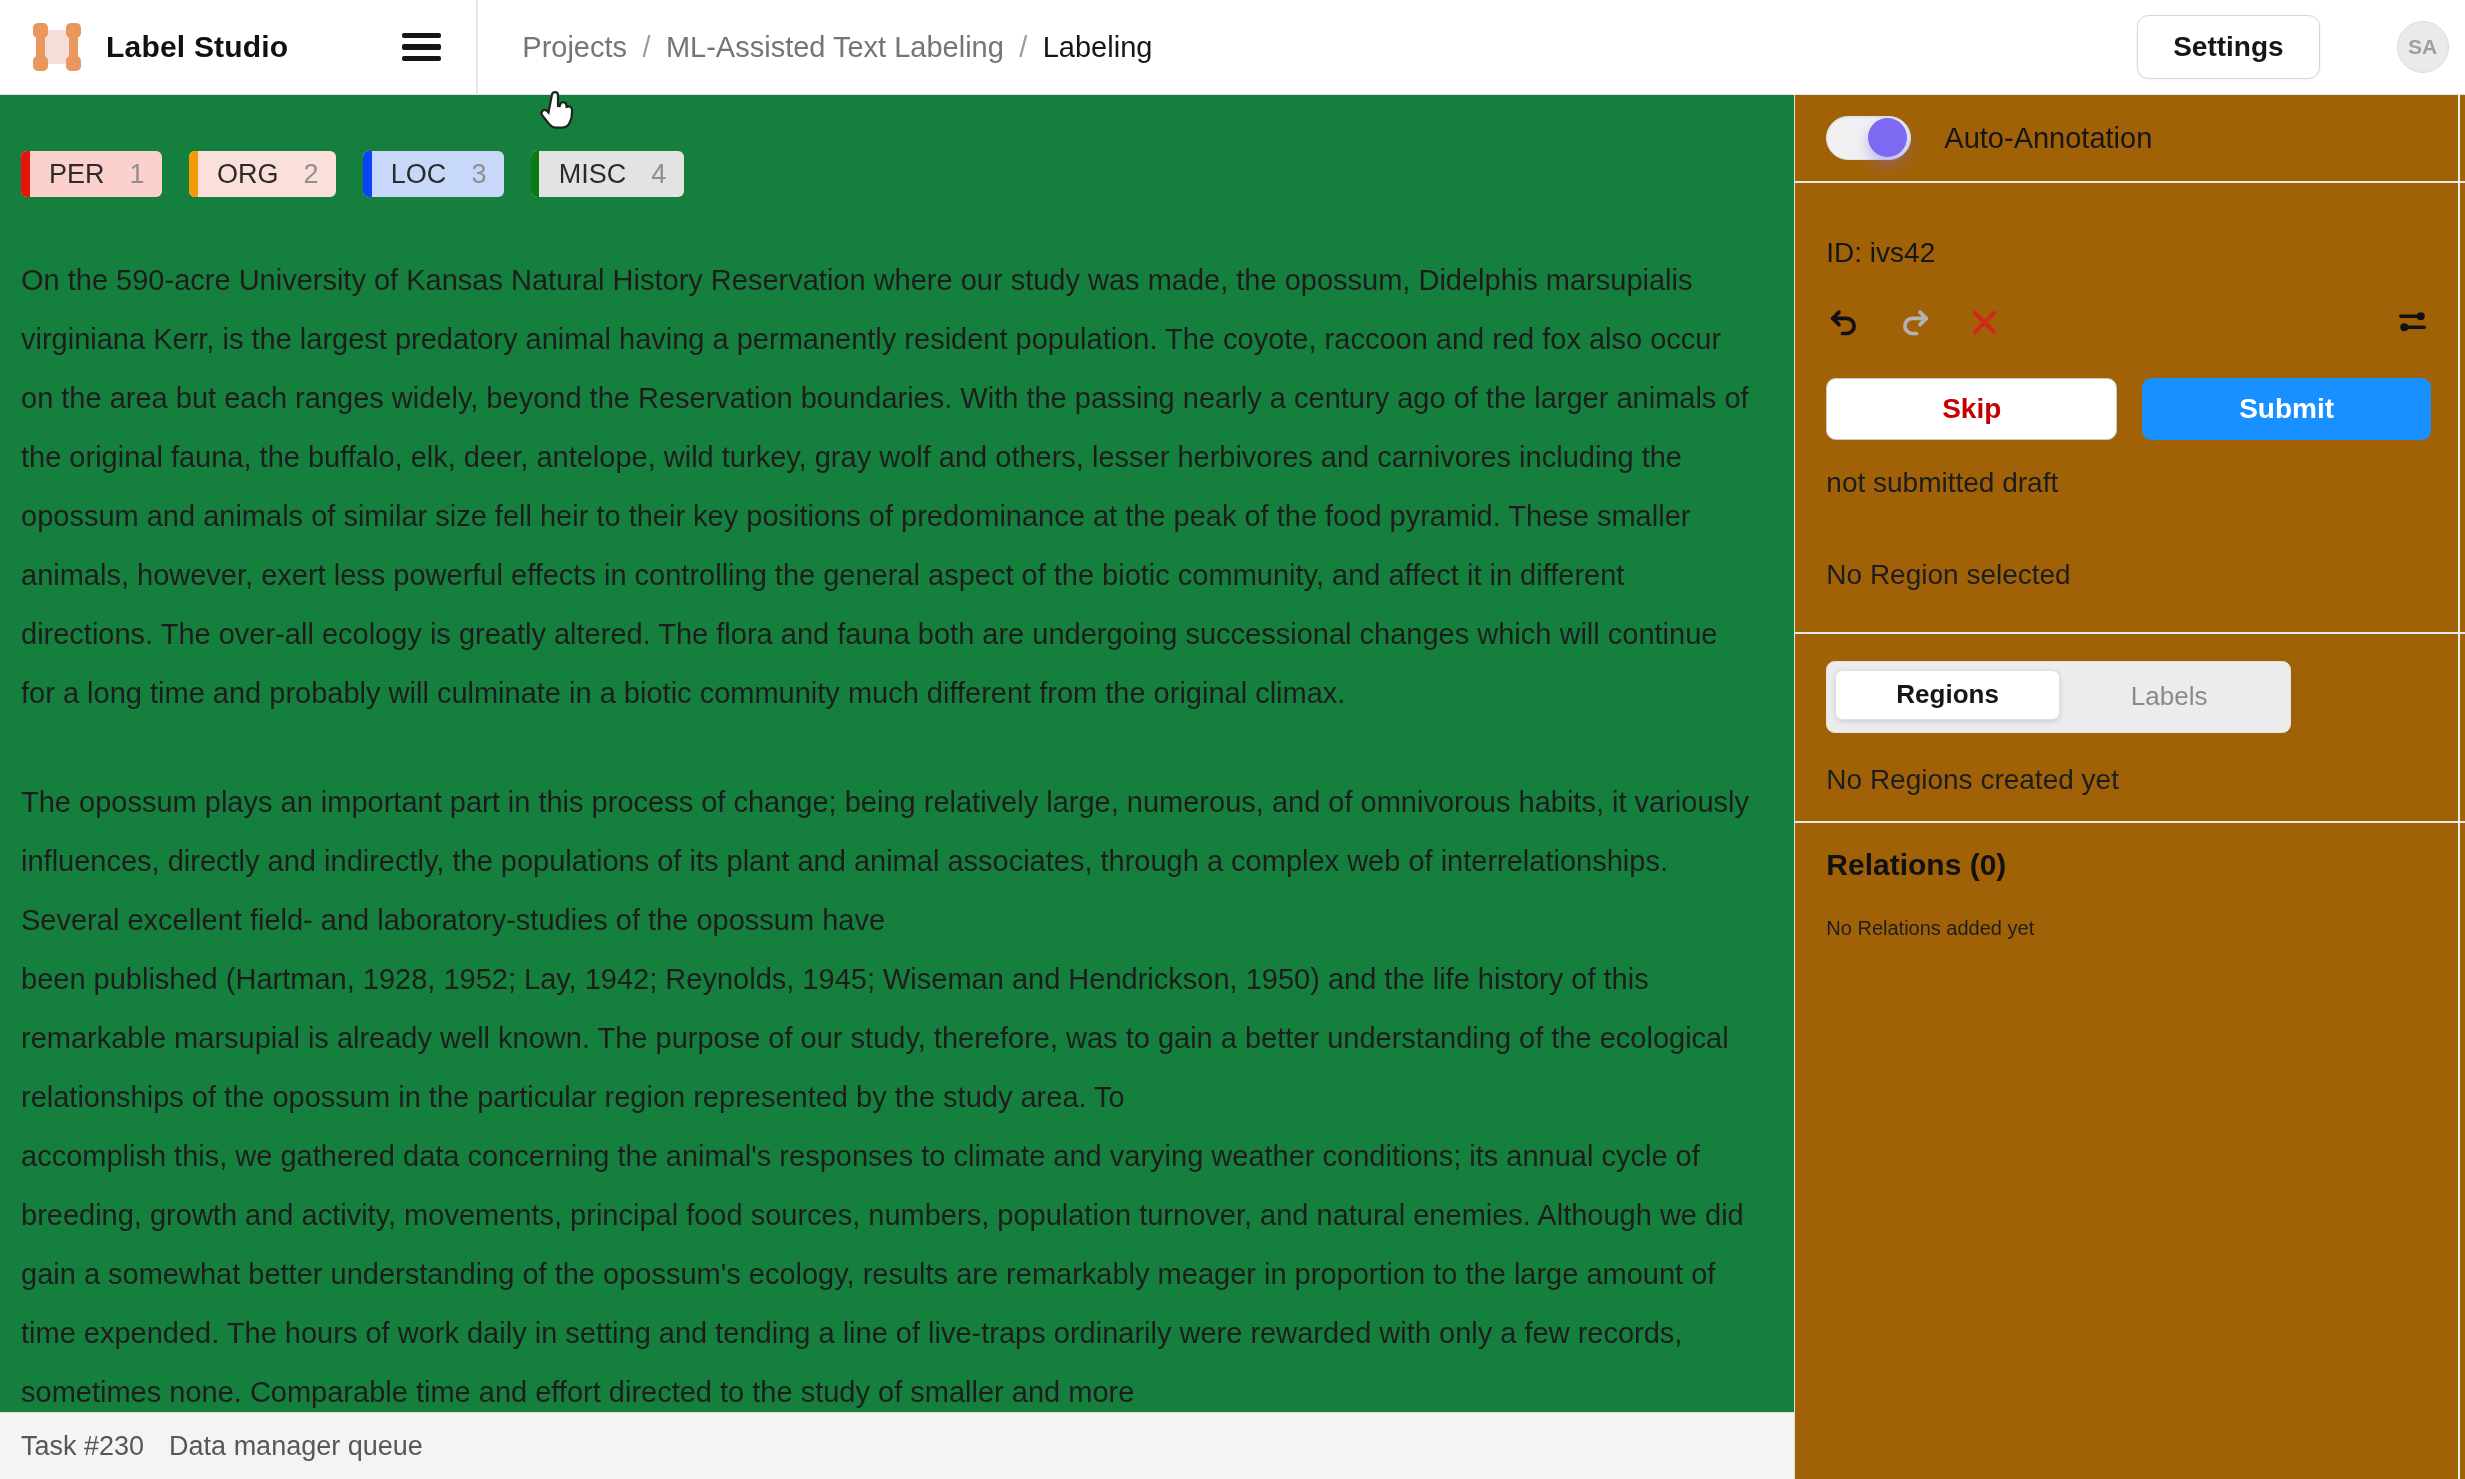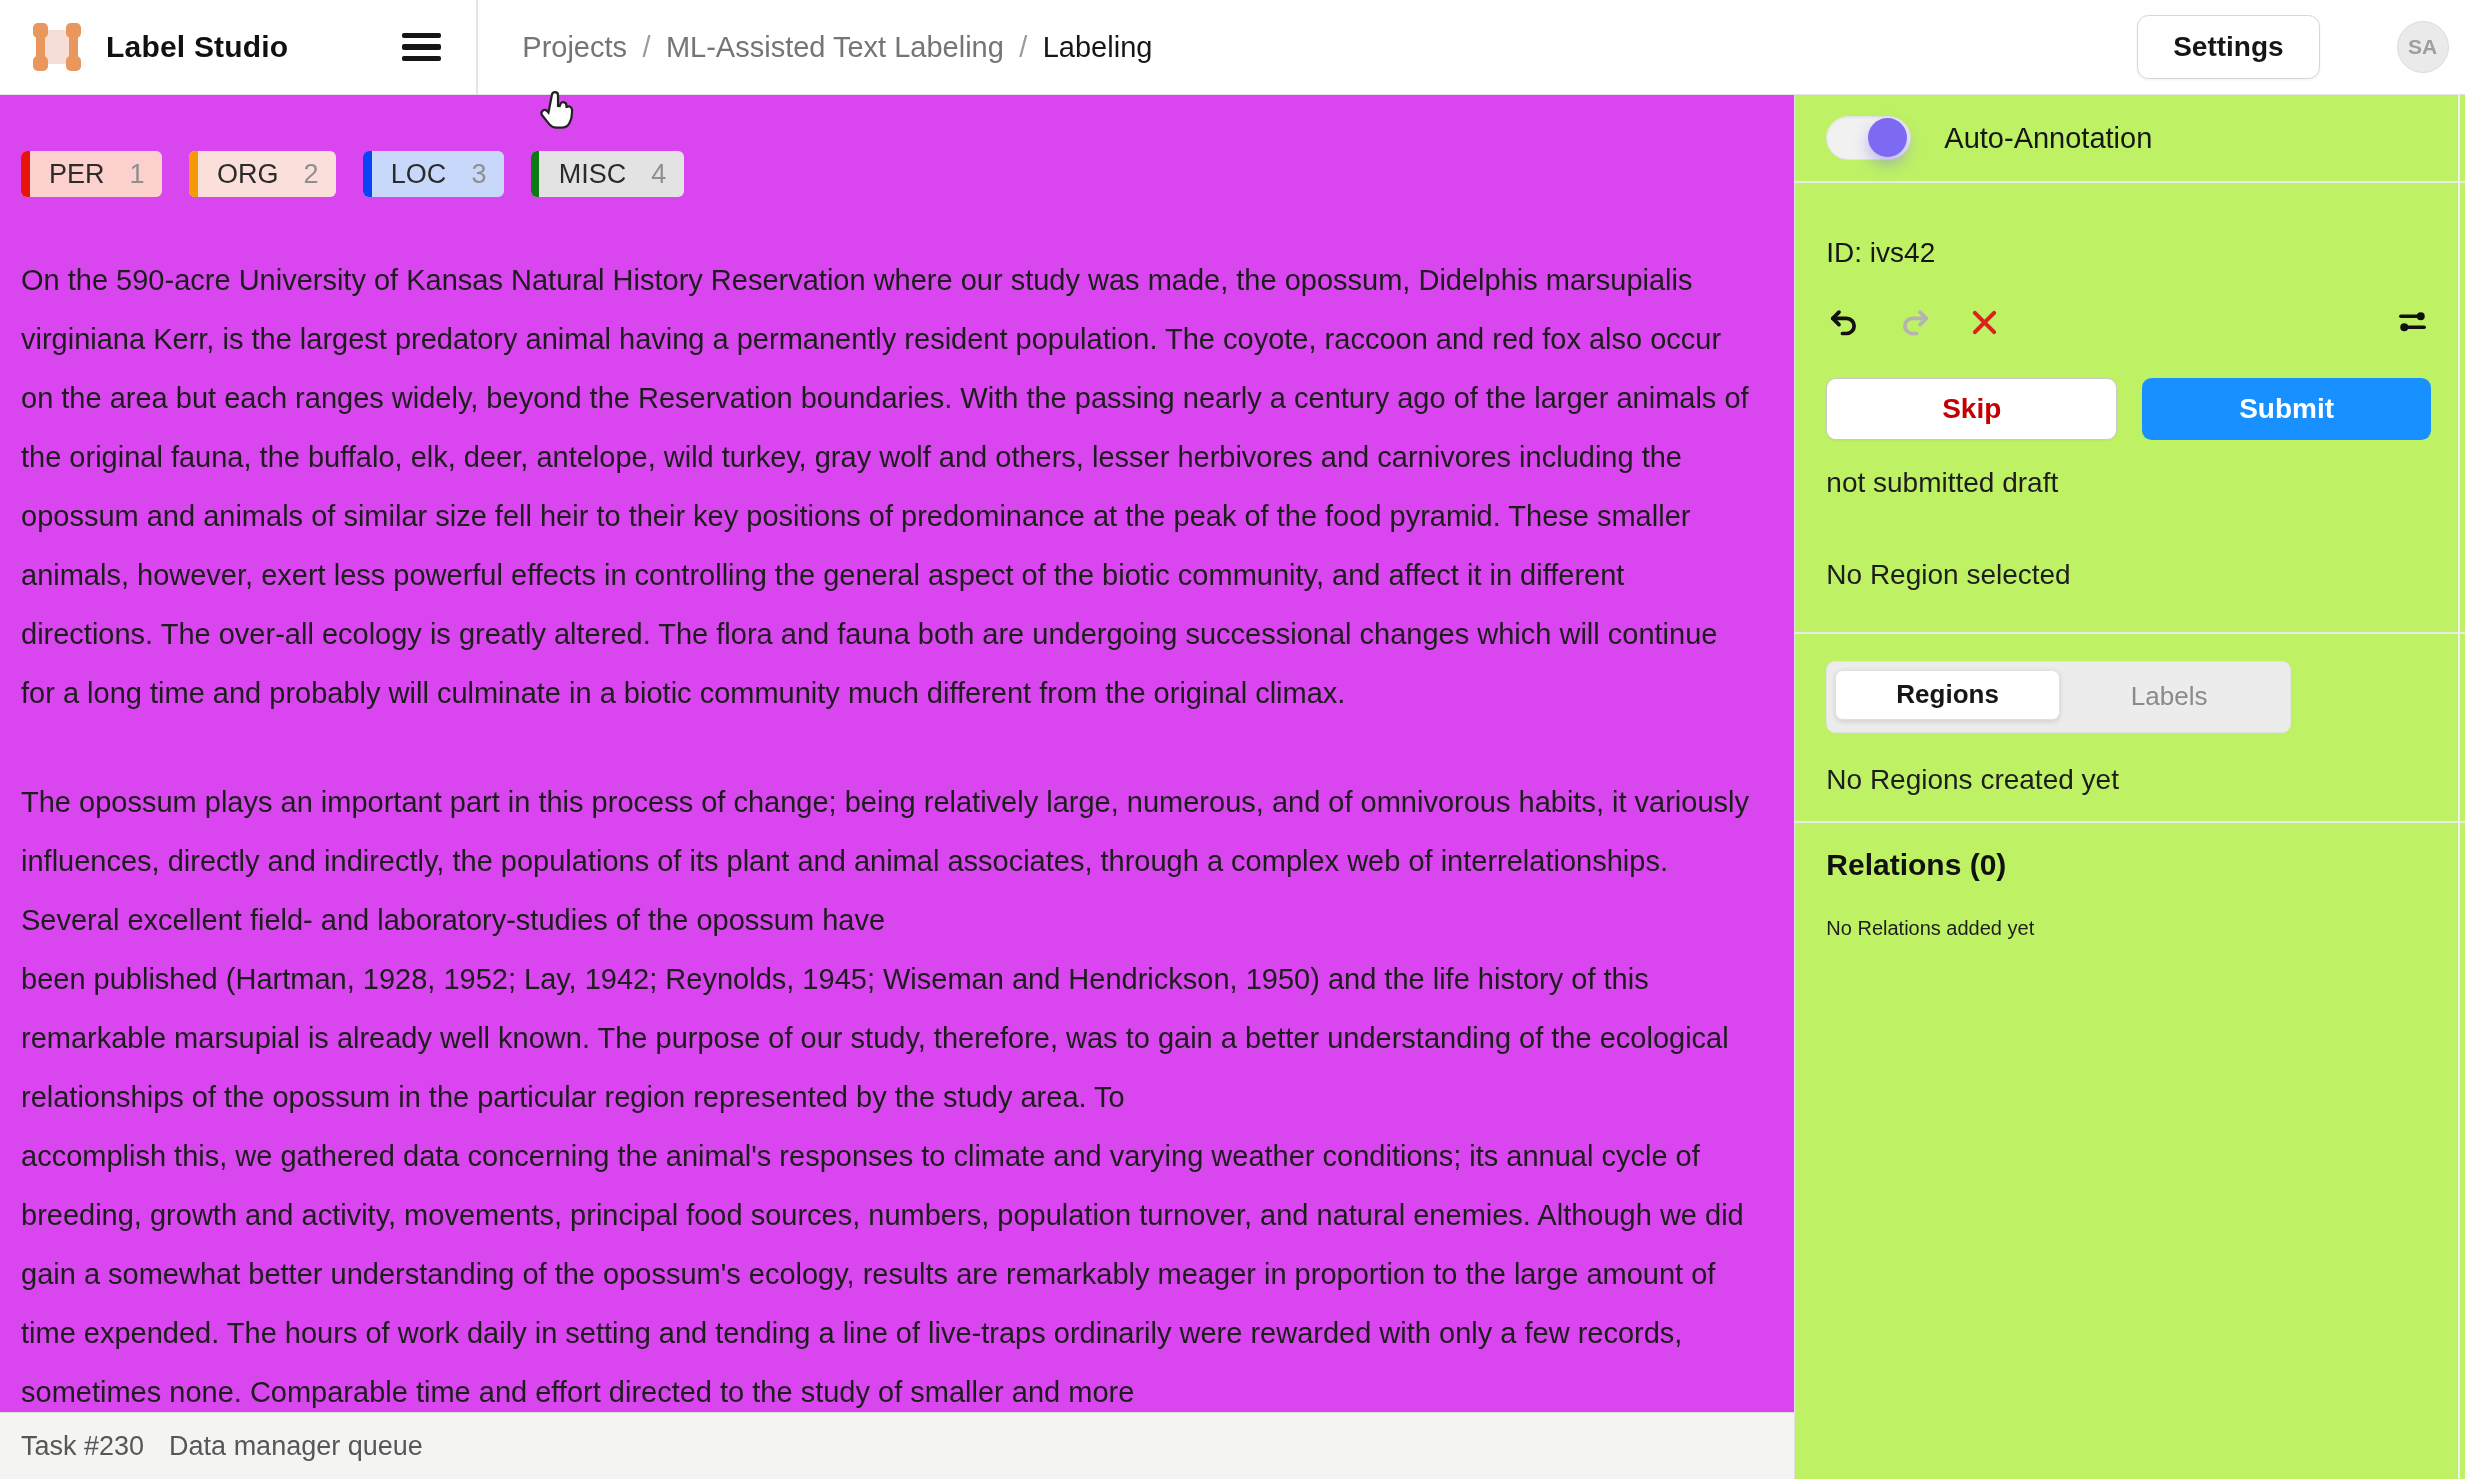--- a/index.html
+++ b/index.html
@@ -27,21 +27,21 @@
   .header-right { margin-left:auto; display:flex; align-items:center; }
   .settings-btn { height:64px; padding:0 35px; background:#fff; border:1.9px solid #d6d6d6; border-radius:11.6px;
     font-size:28px; font-weight:700; color:#161616; display:flex; align-items:center;
     box-shadow:0 1px 2.9px rgba(0,0,0,.06); cursor:pointer; }
   .avatar { width:52px; height:52px; border-radius:50%; background:#eaeaea; border:1.9px solid #dcdcdc;
     margin-left:77px; margin-right:17.4px; display:flex; align-items:center; justify-content:center;
     font-size:21px; font-weight:700; color:#9e9e9e; }
 
   
   .content-row { display:flex; height:1385px; }
-  .main { width:1846px; background:#d946ef; display:flex; flex-direction:column; position:relative; }
+  .main { width:1846px; background:#15803d; display:flex; flex-direction:column; position:relative; }
   .doc-area { height:1317px; overflow:hidden; padding:0 42px 0 21px; }
 
   
   .tags-row { display:flex; gap:27px; margin-top:56px; }
   .tag { height:46px; border-radius:5.8px; display:flex; align-items:center; overflow:hidden;
     font-size:27px; cursor:pointer; }
   .tag .bar { width:8.7px; align-self:stretch; }
   .tag .lbl { padding-left:19.3px; color:#2b2b2b; }
   .tag .hk { padding:0 17.4px 0 25px; color:#8f8f8f; }
   .tag-per { background:#fbd0cd; } .tag-per .bar { background:#e8140c; }
@@ -52,21 +52,21 @@
   
   .doc-text { margin-top:54px; max-width:1794px; }
   .doc-text p { font-size:29px; line-height:59px; color:#1d1d1d; white-space:pre-wrap; margin-bottom:50px; }
   .doc-text p.illustration { margin-top:52px; }
 
   
   .taskbar { height:68px; border-top:1.9px solid #dddddd; background:#f4f4f3; display:flex;
     align-items:center; padding-left:21px; gap:25px; font-size:27px; color:#575757; }
 
   
-  .sidebar { width:691px; background:#bef264; border-left:1.9px solid #e2e2e2; position:relative; }
+  .sidebar { width:691px; background:#a16207; border-left:1.9px solid #e2e2e2; position:relative; }
   .sidebar .edge { position:absolute; top:0; right:5.8px; bottom:0; width:1.9px; background:#efefef; }
   .sdiv { height:1.9px; background:#e9e9e9; }
 
   .auto-row { display:flex; align-items:center; gap:33px; padding:21px 35px 21px 31px; height:86px; }
   .toggle { width:85px; height:44px; border-radius:22px; background:#f1f1f1; border:1.9px solid #e2e2e2;
     position:relative; cursor:pointer; flex:none; box-shadow:inset 0 1px 1.9px rgba(0,0,0,.05); }
   .toggle .knob { position:absolute; right:2.9px; top:1px; width:39px; height:39px; border-radius:50%;
     background:#7c6bf2; box-shadow:0 7.7px 15.4px rgba(124,107,242,.45); }
   .auto-label { font-size:29px; color:#161616; }
 

